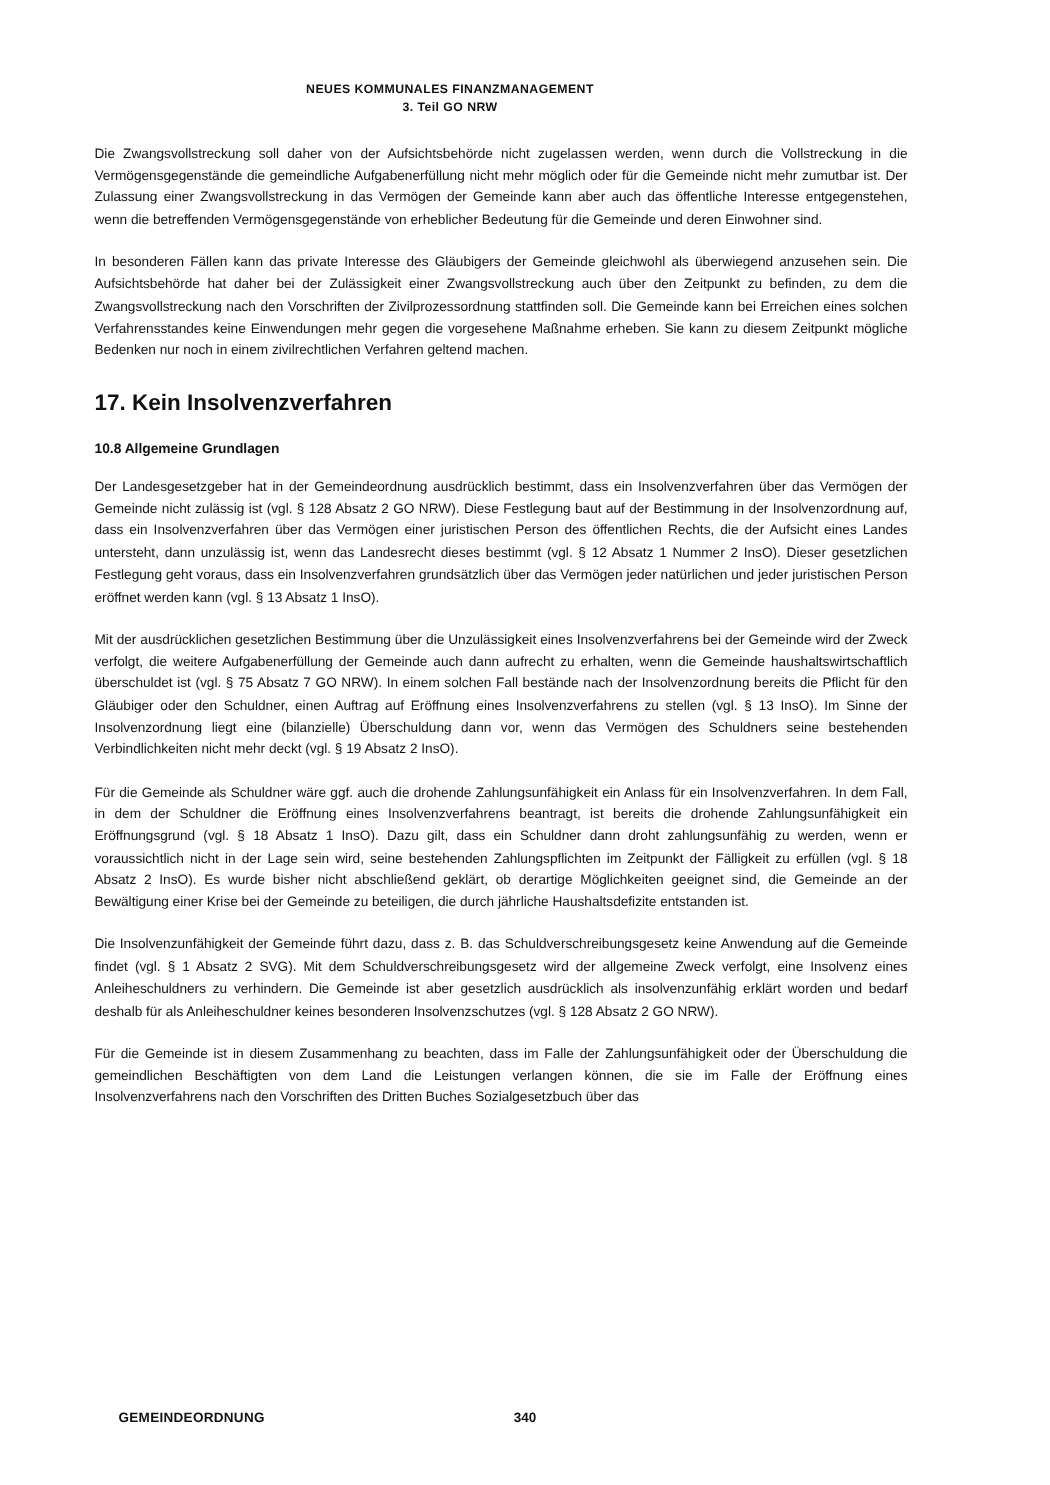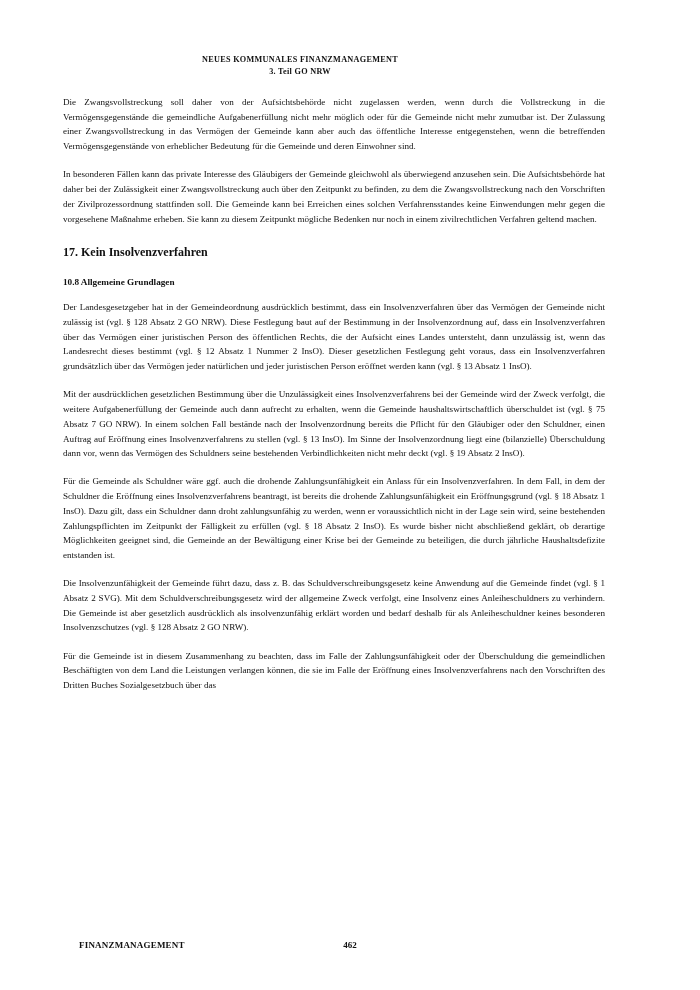--- a/index.html
+++ b/index.html
@@ -14,21 +14,20 @@
     color: #1a1a1a;
     position: relative;
     overflow: hidden;
   }
   .page {
     position: relative;
     width: 600px;
     height: 990px;
     box-sizing: border-box;
     padding: 0;
-    font-family: Liberation Serif, serif;
   }
   .header {
     position: absolute;
     top: 54px;
     left: 0;
     right: 0;
     text-align: center;
     font-size: 8.2px;
     font-weight: bold;
     letter-spacing: 0.3px;
@@ -46,21 +45,21 @@
   }
   p.body-par {
     font-size: 9.1px;
     line-height: 1.62;
     text-align: justify;
     margin: 0 0 13.5px 0;
     color: #121212;
     hyphens: manual;
   }
   h2.section-head {
-    font-size: 12px;
+    font-size: 15px;
     font-weight: bold;
     margin: 19px 0 13px 0;
     color: #111;
   }
   h3.sub-head {
     font-size: 9.2px;
     font-weight: bold;
     margin: 17px 0 13px 0;
     color: #111;
   }
@@ -106,17 +105,17 @@
     <h2 class="section-head">17. Kein Insolvenzverfahren</h2>
     <h3 class="sub-head">10.8 Allgemeine Grundlagen</h3>
     <p class="body-par">Der Landesgesetzgeber hat in der Gemeindeordnung ausdrücklich bestimmt, dass ein Insolvenzverfahren über das Vermögen der Gemeinde nicht zulässig ist (vgl. § 128 Absatz 2 GO NRW). Diese Festlegung baut auf der Bestimmung in der Insolvenzordnung auf, dass ein Insolvenzverfahren über das Vermögen einer juristischen Person des öffentlichen Rechts, die der Aufsicht eines Landes untersteht, dann unzulässig ist, wenn das Landesrecht dieses bestimmt (vgl. § 12 Absatz 1 Nummer 2 InsO). Dieser gesetzlichen Festlegung geht voraus, dass ein Insolvenzverfahren grundsätzlich über das Vermögen jeder natürlichen und jeder juristischen Person eröffnet werden kann (vgl. § 13 Absatz 1 InsO).</p>
     <p class="body-par">Mit der ausdrücklichen gesetzlichen Bestimmung über die Unzulässigkeit eines Insolvenzverfahrens bei der Gemeinde wird der Zweck verfolgt, die weitere Aufgabenerfüllung der Gemeinde auch dann aufrecht zu erhalten, wenn die Gemeinde haushaltswirtschaftlich überschuldet ist (vgl. § 75 Absatz 7 GO NRW). In einem solchen Fall bestände nach der Insolvenzordnung bereits die Pflicht für den Gläubiger oder den Schuldner, einen Auftrag auf Eröffnung eines Insolvenzverfahrens zu stellen (vgl. § 13 InsO). Im Sinne der Insolvenzordnung liegt eine (bilanzielle) Überschuldung dann vor, wenn das Vermögen des Schuldners seine bestehenden Verbindlichkeiten nicht mehr deckt (vgl. § 19 Absatz 2 InsO).</p>
     <p class="body-par">Für die Gemeinde als Schuldner wäre ggf. auch die drohende Zahlungsunfähigkeit ein Anlass für ein Insolvenzverfahren. In dem Fall, in dem der Schuldner die Eröffnung eines Insolvenzverfahrens beantragt, ist bereits die drohende Zahlungsunfähigkeit ein Eröffnungsgrund (vgl. § 18 Absatz 1 InsO). Dazu gilt, dass ein Schuldner dann droht zahlungsunfähig zu werden, wenn er voraussichtlich nicht in der Lage sein wird, seine bestehenden Zahlungspflichten im Zeitpunkt der Fälligkeit zu erfüllen (vgl. § 18 Absatz 2 InsO). Es wurde bisher nicht abschließend geklärt, ob derartige Möglichkeiten geeignet sind, die Gemeinde an der Bewältigung einer Krise bei der Gemeinde zu beteiligen, die durch jährliche Haushaltsdefizite entstanden ist.</p>
     <p class="body-par">Die Insolvenzunfähigkeit der Gemeinde führt dazu, dass z. B. das Schuldverschreibungsgesetz keine Anwendung auf die Gemeinde findet (vgl. § 1 Absatz 2 SVG). Mit dem Schuldverschreibungsgesetz wird der allgemeine Zweck verfolgt, eine Insolvenz eines Anleiheschuldners zu verhindern. Die Gemeinde ist aber gesetzlich ausdrücklich als insolvenzunfähig erklärt worden und bedarf deshalb für als Anleiheschuldner keines besonderen Insolvenzschutzes (vgl. § 128 Absatz 2 GO NRW).</p>
     <p class="body-par">Für die Gemeinde ist in diesem Zusammenhang zu beachten, dass im Falle der Zahlungsunfähigkeit oder der Überschuldung die gemeindlichen Beschäftigten von dem Land die Leistungen verlangen können, die sie im Falle der Eröffnung eines Insolvenzverfahrens nach den Vorschriften des Dritten Buches Sozialgesetzbuch über das</p>
   </div>
 
   <div class="footer">
-    <span class="footer-left">FINANZMANAGEMENT</span>
-    <span class="footer-page">462</span>
+    <span class="footer-left">GEMEINDEORDNUNG</span>
+    <span class="footer-page">340</span>
   </div>
 
 </div>
 
 </body></html>

